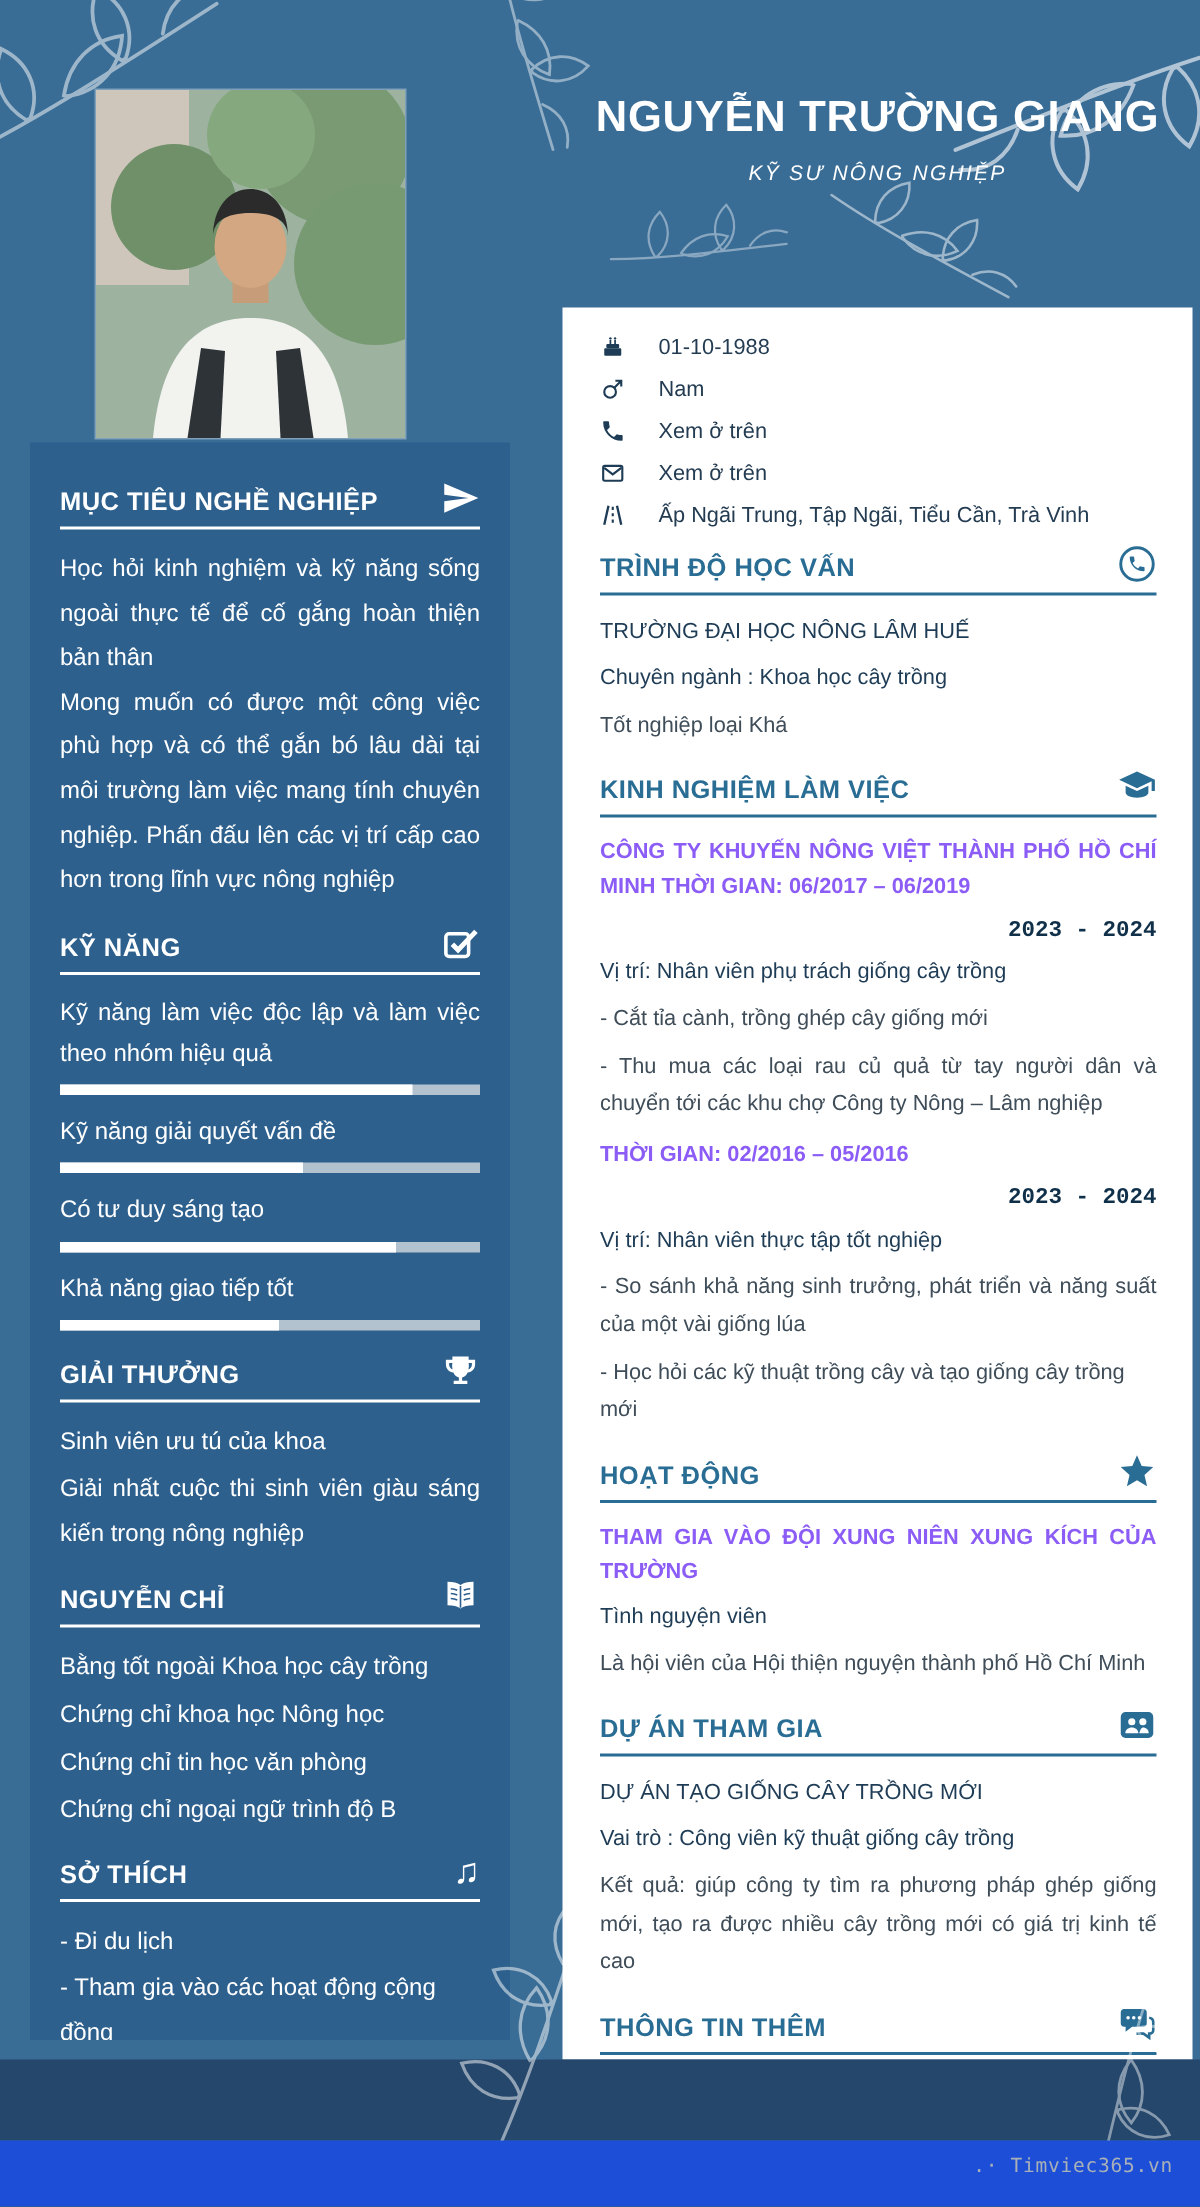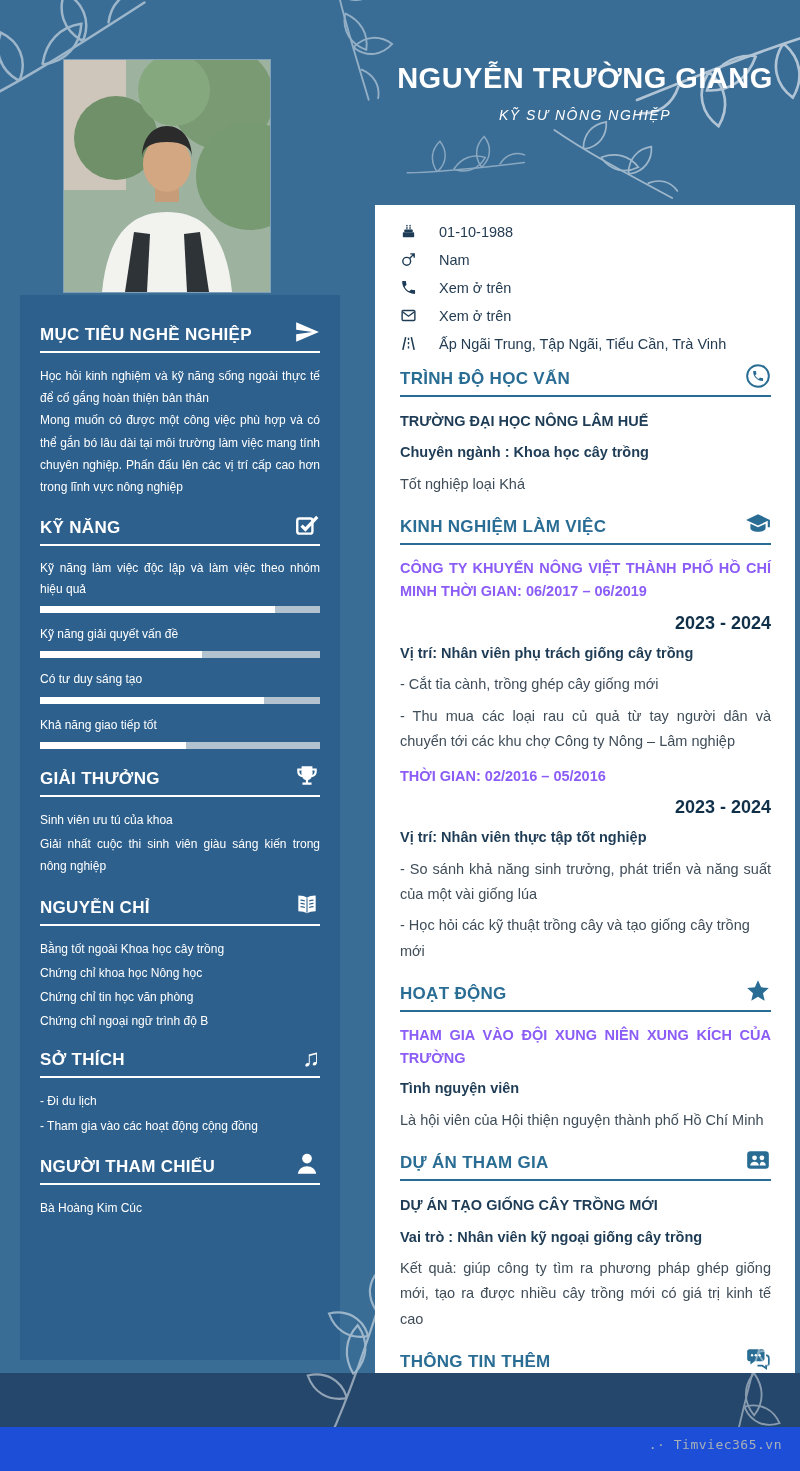--- a/index.html
+++ b/index.html
@@ -28,26 +28,26 @@
   .sec-title{font-size:17px;font-weight:bold;letter-spacing:.3px;}
   .sec-icon{display:block;line-height:0;}
   .ic{width:26px;height:26px;display:block;fill:currentColor;}
   .ic-sm{width:17px;height:17px;display:block;fill:currentColor;}
   .note-glyph{font-size:24px;line-height:24px;}
   
   .contact-row{display:flex;align-items:center;gap:22px;margin-bottom:11px;color:#1e3c55;}
   .contact-row .txt{font-size:14.5px;color:#243c52;}
   
   .r-body{font-size:14.5px;line-height:1.75;color:#3f4d59;}
-  .r-bold{font-weight:bold;color:#1e3c55;}
+  .r-bold{font-weight:normal;color:#1e3c55;}
   .r-block{margin-bottom:6px;}
   .company{font-weight:bold;color:#8b5cf6;text-align:justify;line-height:1.6;}
-  .period{text-align:right;font-weight:bold;color:#10304a;margin:4px 0 2px 0;font-size:18px;}
-  
-  .l-body{font-size:12px;line-height:1.85;text-align:justify;}
+  .period{text-align:right;font-weight:bold;color:#10304a;margin:4px 0 2px 0;font-size:15px;font-family:Liberation Mono, monospace;}
+  
+  .l-body{font-size:16px;line-height:1.85;text-align:justify;}
   .l-line{margin:0 0 2px 0;}
   .skill{margin-bottom:11px;}
   .skill-label{margin-bottom:7px;line-height:1.7;}
   .bar{height:7px;background:#b3c2cf;}
   .bar-fill{height:100%;background:#ffffff;}
   
   .footer-band{position:absolute;left:0;top:1373px;width:800px;height:54px;background:#25476b;z-index:2;}
   .bottom-strip{position:absolute;left:0;top:1427px;width:800px;height:48px;background:#1d4ed8;z-index:4;
                 box-sizing:border-box;text-align:right;padding:8px 18px 0 0;}
   .watermark{font-family:"DejaVu Sans Mono", monospace;font-size:13px;color:#a8b0b8;letter-spacing:.5px;}
@@ -295,21 +295,21 @@
       <div class="sec-head">
         <span class="sec-title">DỰ ÁN THAM GIA</span>
         <span class="sec-icon">
             <svg class="ic" viewBox="0 0 24 24">
               <use href="#sym-group"></use>
             </svg>
           </span>
       </div>
       <div class="r-body">
         <div class="r-block r-bold">DỰ ÁN TẠO GIỐNG CÂY TRỒNG MỚI</div>
-        <div class="r-block r-bold">Vai trò : Nhân viên kỹ ngoại giống cây trồng</div>
+        <div class="r-block r-bold">Vai trò : Công viên kỹ thuật giống cây trồng</div>
         <div class="r-block" style="text-align:justify">Kết quả: giúp công ty tìm ra phương pháp ghép giống mới, tạo ra được nhiều cây trồng mới có giá trị kinh tế cao</div>
       </div>
     </div>
 
     <div class="sec">
       <div class="sec-head">
         <span class="sec-title">THÔNG TIN THÊM</span>
         <span class="sec-icon">
             <svg class="ic" viewBox="0 0 24 24">
               <use href="#sym-chat"></use>

